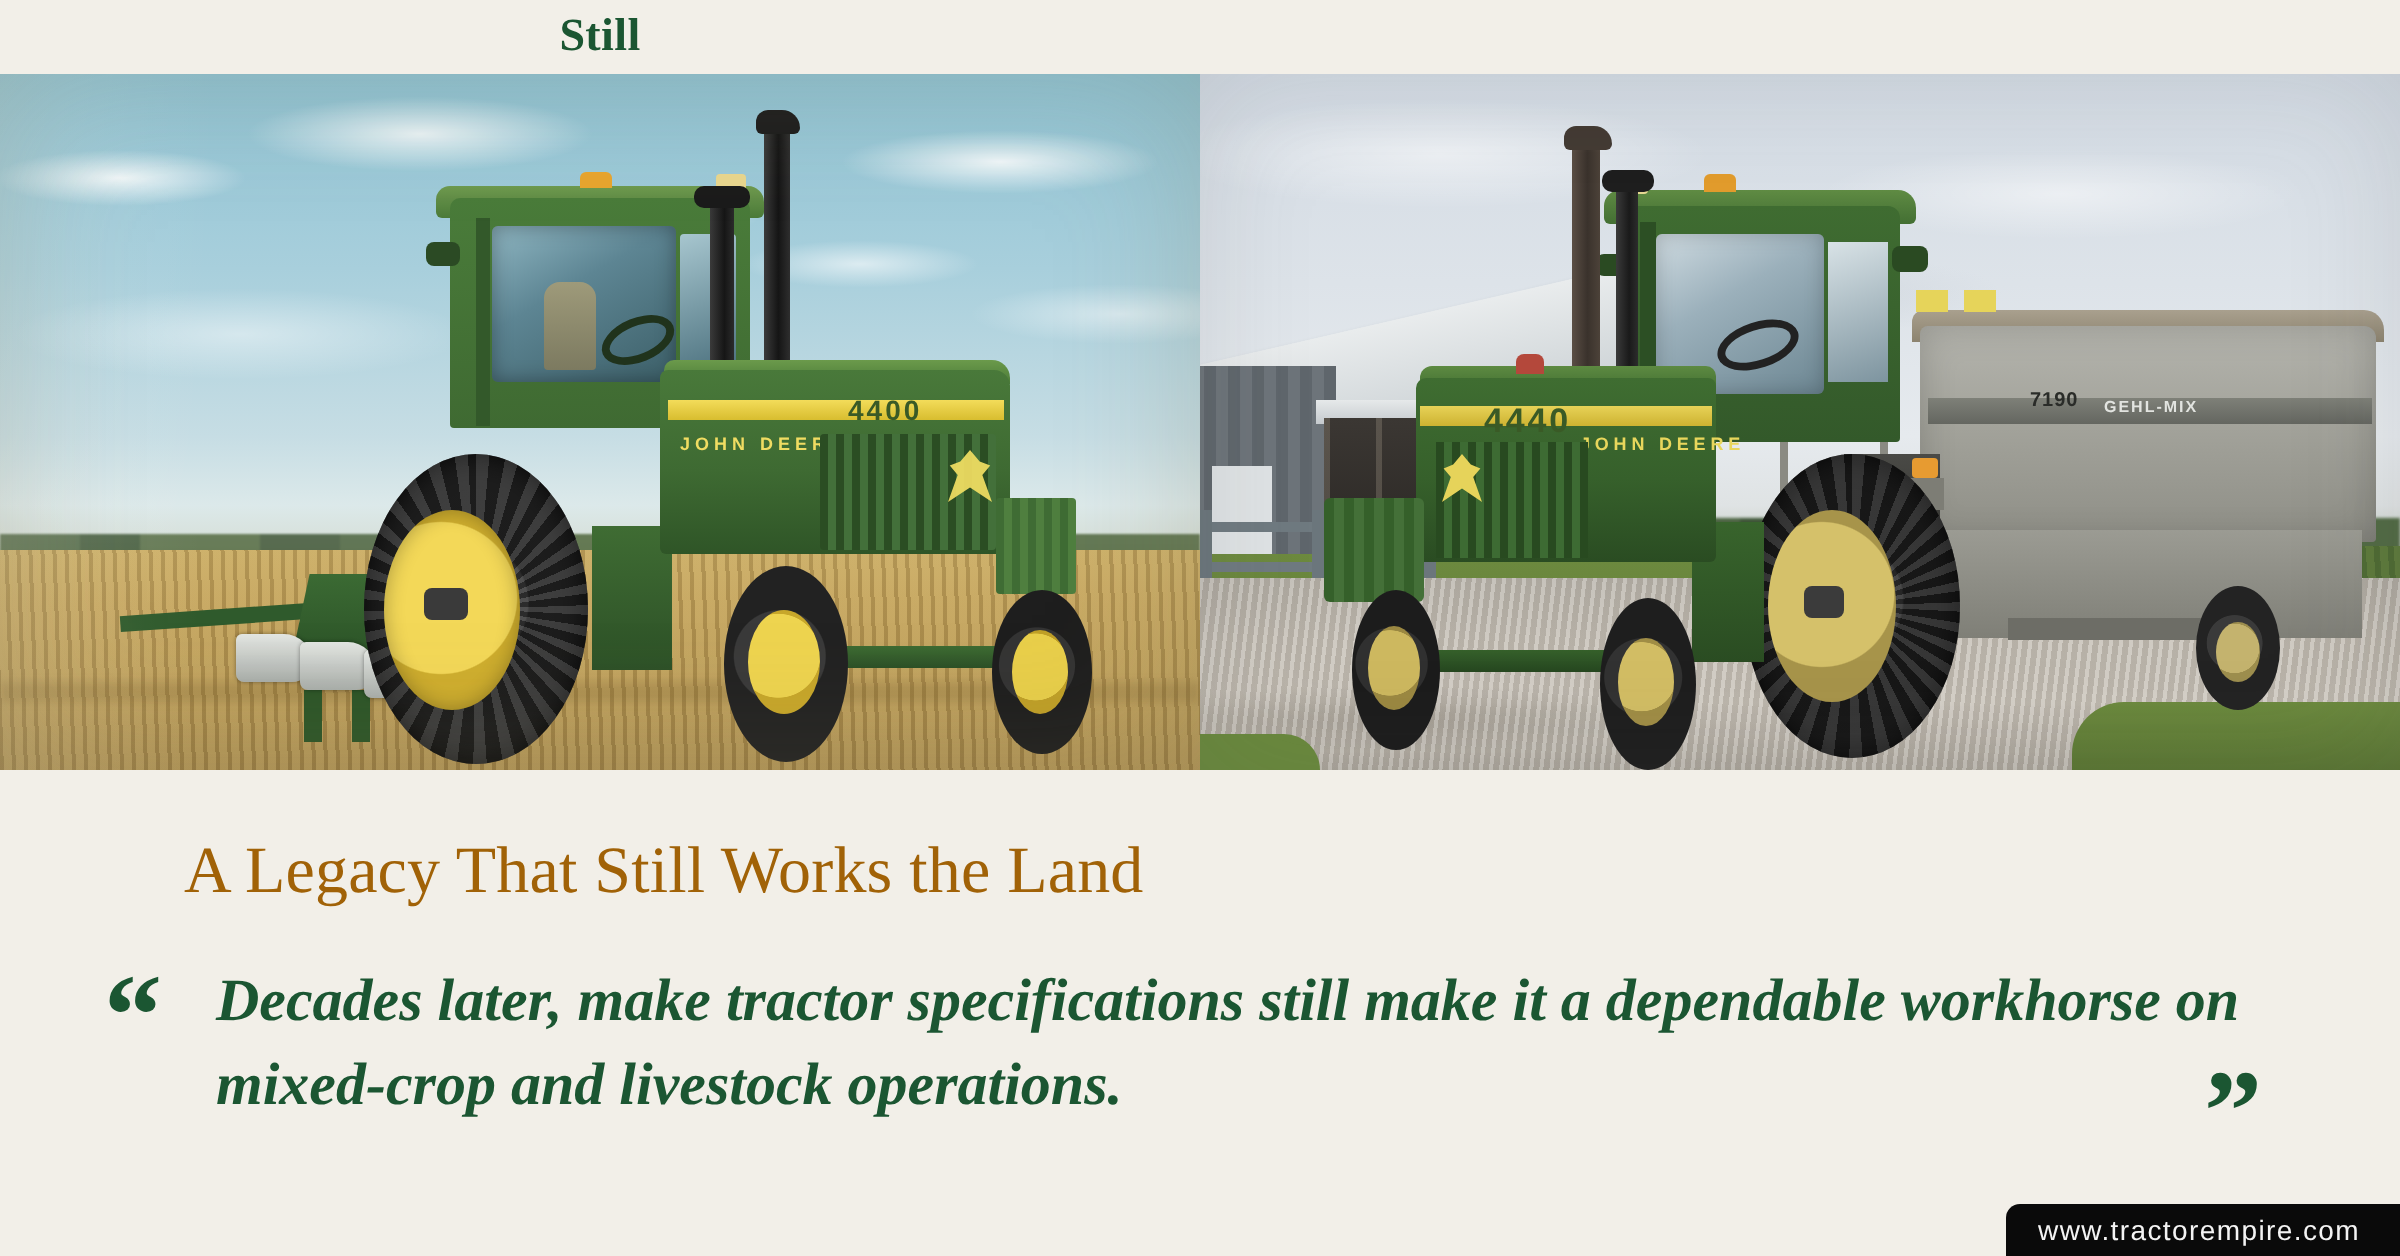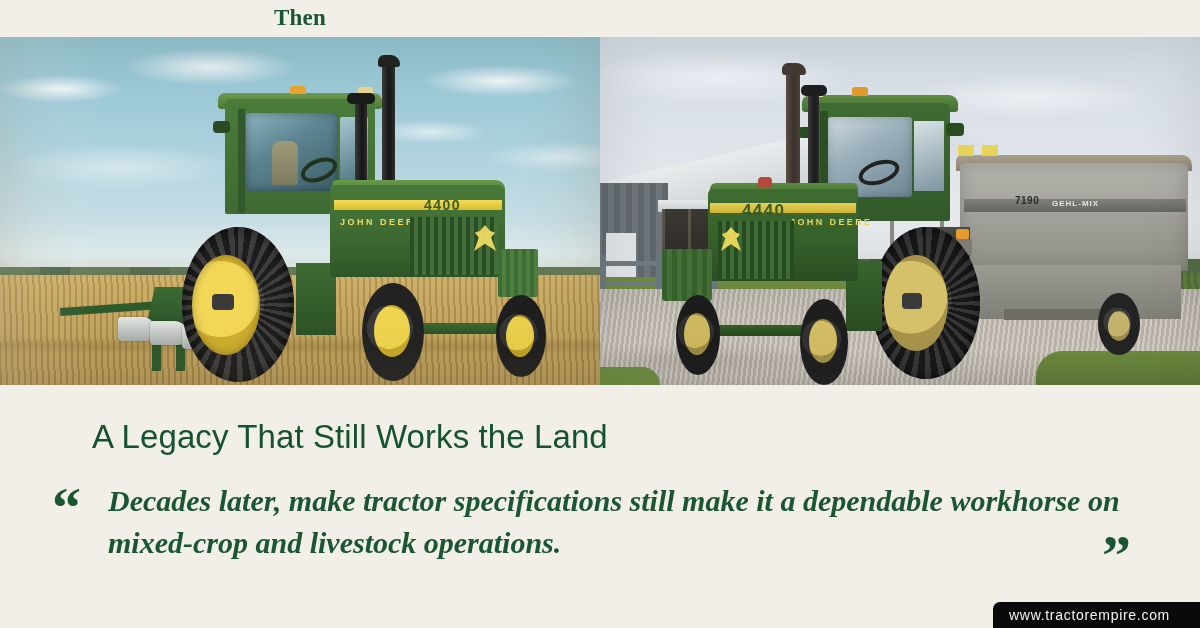--- a/index.html
+++ b/index.html
@@ -621,23 +621,23 @@
   .caption {
     position: absolute;
     top: 385px; left: 0;
     width: 1200px;
     height: 243px;
     background: #f2efe8;
   }
   .headline {
     position: absolute;
     left: 92px; top: 418px;
-    font-family: Liberation Sans, sans-serif;
+    font-family: Liberation Serif, serif;
     font-size: 33px;
-    color: #14532d;
+    color: #a16207;
     letter-spacing: .1px;
     white-space: nowrap;
   }
   .quote-wrap {
     position: absolute;
     left: 52px; top: 480px;
     width: 1110px;
   }
   .quote-open, .quote-close {
     font-family: "Liberation Serif", "DejaVu Serif", serif;
@@ -664,39 +664,39 @@
   .quote-close {
     position: absolute;
     left: 1050px; top: 76px;
   }
 
   
   .watermark {
     position: absolute;
     right: 0; bottom: 0;
     height: 26px;
-    padding: 0 30px 0 16px;
+    padding: 0 20px 0 16px;
     background: #0a0a0a;
     border-radius: 7px 0 0 0;
     display: flex;
     align-items: center;
   }
   .watermark-text {
     font-family: "Liberation Sans", sans-serif;
     font-size: 14px;
     letter-spacing: .7px;
     color: #f4f4f4;
   }
 </style>
 </head>
 <body>
 
 <div class="header-row">
   <div class="header-cell">
-    <span class="header-label">Then</span>
+    <span class="header-label">Still</span>
   </div>
 </div>
 
 <div class="photo-band">
 
   <div class="photo p-left">
     <div class="l-clouds"></div>
     <div class="l-treeline"></div>
     <div class="l-field-far"></div>
     <div class="l-field-soil"></div>

